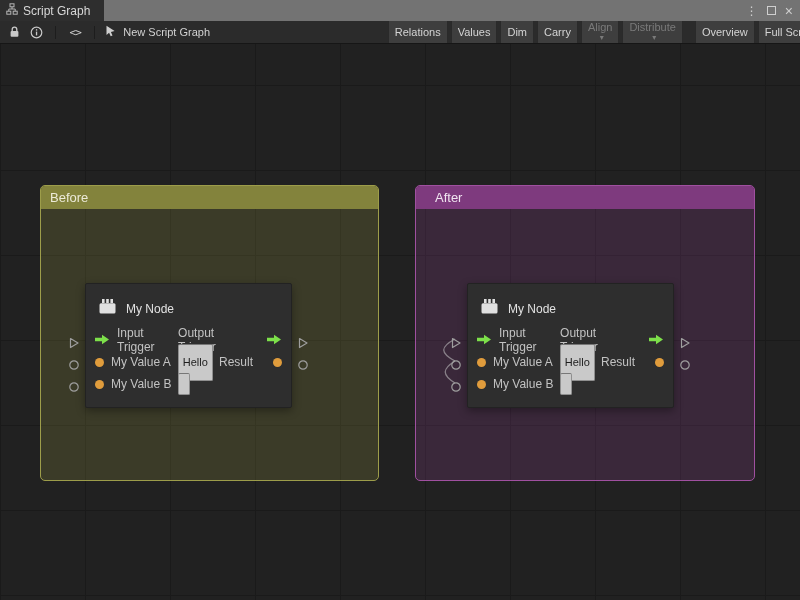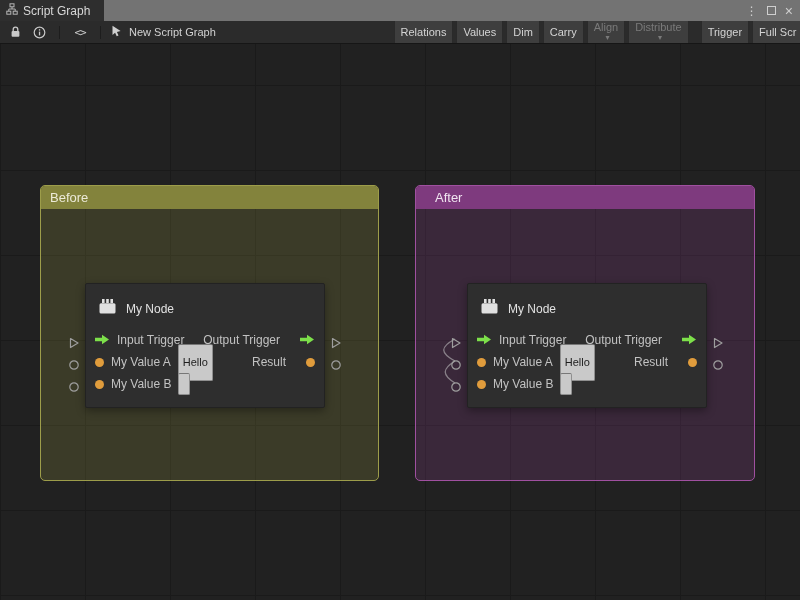--- a/index.html
+++ b/index.html
@@ -40,21 +40,21 @@
 
   
   .group { position:absolute; border-radius:5px; }
   .group-header { height:23px; display:flex; align-items:center; padding:0 9px; font-size:13px; border-radius:4px 4px 0 0; }
   .group.before { left:40px; top:141px; width:339px; height:296px; background:rgba(165,165,70,.20); border:1px solid #9d9d4a; }
   .group.before .group-header { background:#83833c; color:#ecead8; }
   .group.after { left:415px; top:141px; width:340px; height:296px; background:rgba(160,70,160,.20); border:1px solid #a050a0; }
   .group.after .group-header { background:#7e3a7e; color:#f0e4f0;padding-left:19px; }
 
   
-  .node { position:absolute; width:240px; background:#2e2e2e; border:1px solid #222; border-radius:2px; box-shadow:0 3px 9px rgba(0,0,0,.35); }
+  .node { position:absolute; width:207px; background:#2e2e2e; border:1px solid #222; border-radius:2px; box-shadow:0 3px 9px rgba(0,0,0,.35); }
   .node.before-node { left:85px; top:239px; }
   .node.after-node { left:467px; top:239px; }
   .node-header { display:flex; align-items:center; gap:9px; padding:14px 12px 10px; }
   .node-title { font-size:12px; color:#e2e2e2; }
   .port-row { display:flex; align-items:center; height:22px; padding:0 9px; }
   .port-left { display:flex; align-items:center; gap:7px; }
   .port-right { margin-left:auto; display:flex; align-items:center; gap:20px; }
   .port-label { font-size:12px; color:#c2c2c2; }
   .dot { width:9px; height:9px; border-radius:50%; background:#e09c3c; flex:0 0 auto; }
   .field { background:#c9c9c9; color:#1d1d1d; font-size:11px; line-height:15px; padding:10px 4px; border-radius:2px; border:1px solid #8f8f8f; border-top-color:#777; min-height:17px; display:inline-block; }
@@ -140,21 +140,21 @@
       <button class="tb-btn disabled">
           <span>Align</span>
           <span class="dd">▾</span>
         </button>
       <button class="tb-btn disabled">
           <span>Distribute</span>
           <span class="dd">▾</span>
         </button>
       <span class="gap"></span>
       <button class="tb-btn">
-          <span>Trigger</span>
+          <span>Overview</span>
         </button>
       <button class="tb-btn last">
           <span>Full Scr</span>
         </button>
     </span>
   </div>
 
   <div class="canvas">
 
     <div class="group before">

